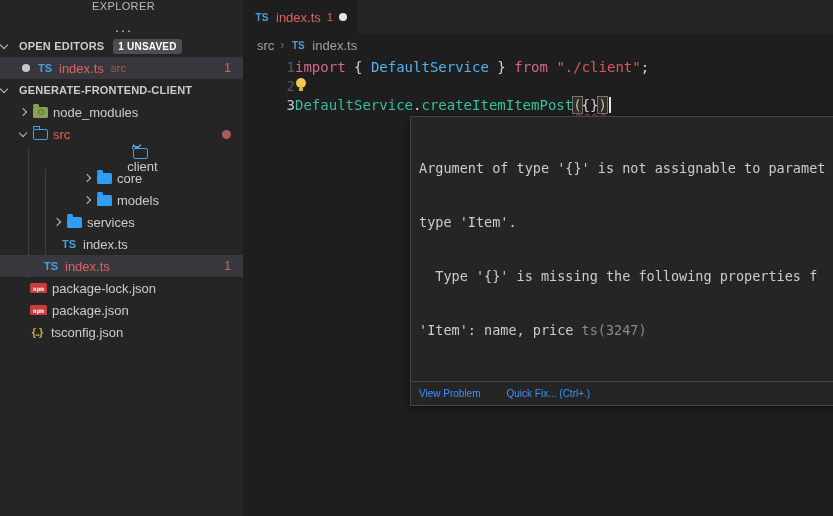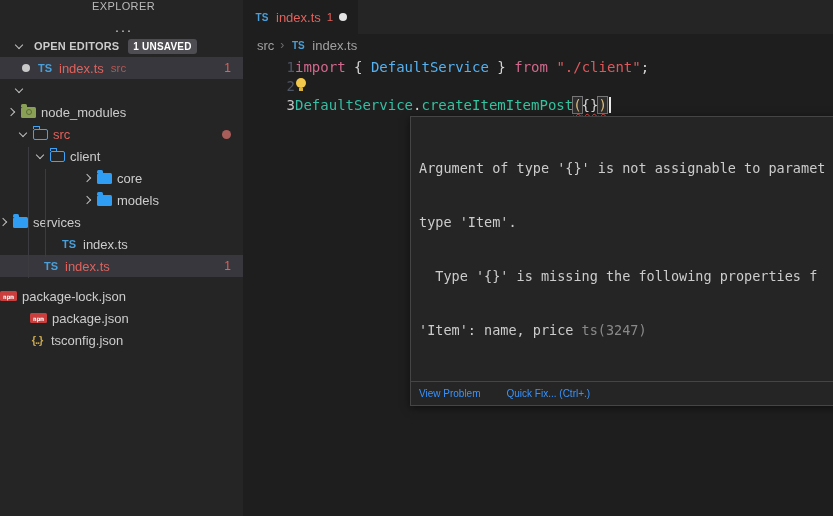--- a/index.html
+++ b/index.html
@@ -7,21 +7,21 @@
               font-family:"Liberation Sans", sans-serif; }
   body { position:relative; color:#cccccc; }
 
   
   .sidebar { position:absolute; left:0; top:0; width:243px; height:516px; background:#252526; }
   .explorer-titlebar { height:35px; display:flex; align-items:center; justify-content:space-between;
                        padding:0 14px 0 18px;flex-direction:column; }
   .explorer-title { font-size:11px; letter-spacing:.4px; color:#bbbbbb; }
   .more-btn { color:#c5c5c5; font-size:15px; letter-spacing:1px; cursor:pointer; line-height:10px; }
 
-  .section-header { height:22px; display:flex; align-items:center; gap:5px; padding-left:16px;
+  .section-header { height:22px; display:flex; align-items:center; gap:5px; padding-left:1px;
                     font-size:11px; font-weight:bold; color:#cccccc; letter-spacing:.2px; cursor:pointer; }
   .badge { background:#4d4d52; color:#ffffff; font-size:10px; font-weight:bold; border-radius:3px;
            padding:2px 5px; margin-left:4px; }
 
   .row { height:22px; display:flex; align-items:center; font-size:13px; color:#cccccc;
          position:relative; cursor:pointer; white-space:nowrap; }
   .row.selected { background:#37373d; }
   .row .label { margin-left:5px; }
   .err-text { color:#e0625c; }
   .dim-err { color:#b55853; font-size:11.5px; margin-left:7px; }
@@ -119,71 +119,72 @@
   <div class="row selected" style="padding-left:22px;">
     <span class="dot unsaved"></span>
     <span class="ic ts-ic">TS</span>
     <span class="label err-text">index.ts</span>
     <span class="dim-err">src</span>
     <span class="count">1</span>
   </div>
 
   <div class="section-header">
     <span class="chev down"></span>
-  </div>
-
-  <div class="row" style="padding-left:8px;">
+    <span>GENERATE-FRONTEND-CLIENT</span>
+  </div>
+
+  <div class="row" style="padding-left:20px;">
     <span class="chev right"></span>
     <span class="ic folder-node"></span>
     <span class="label">node_modules</span>
   </div>
 
   <div class="row" style="padding-left:20px;">
     <span class="chev down"></span>
     <span class="ic folder-outline"></span>
     <span class="label err-text">src</span>
     <span class="dot err-dot"></span>
   </div>
 
-  <div class="row" style="padding-left:37px;">
+  <div class="row" style="padding-left:37px;flex-direction:column;">
     <span class="chev down"></span>
     <span class="ic folder-outline"></span>
     <span class="label">client</span>
   </div>
 
   <div class="row" style="padding-left:84px;">
     <span class="chev right"></span>
     <span class="ic folder-solid"></span>
     <span class="label">core</span>
   </div>
 
   <div class="row" style="padding-left:84px;">
     <span class="chev right"></span>
     <span class="ic folder-solid"></span>
     <span class="label">models</span>
   </div>
 
-  <div class="row" style="">
+  <div class="row" style="padding-left:54px;">
     <span class="chev right"></span>
     <span class="ic folder-solid"></span>
     <span class="label">services</span>
   </div>
 
   <div class="row" style="padding-left:60px;">
     <span class="ic ts-ic">TS</span>
     <span class="label">index.ts</span>
   </div>
 
   <div class="row selected" style="padding-left:42px;">
     <span class="ic ts-ic">TS</span>
     <span class="label err-text">index.ts</span>
     <span class="count">1</span>
   </div>
 
-  <div class="row" style="margin-top:8px;">
+  <div class="row" style="padding-left:30px;">
     <span class="ic npm-ic">npm</span>
     <span class="label">package-lock.json</span>
   </div>
 
   <div class="row" style="padding-left:30px;">
     <span class="ic npm-ic">npm</span>
     <span class="label">package.json</span>
   </div>
 
   <div class="row" style="padding-left:28px;">

